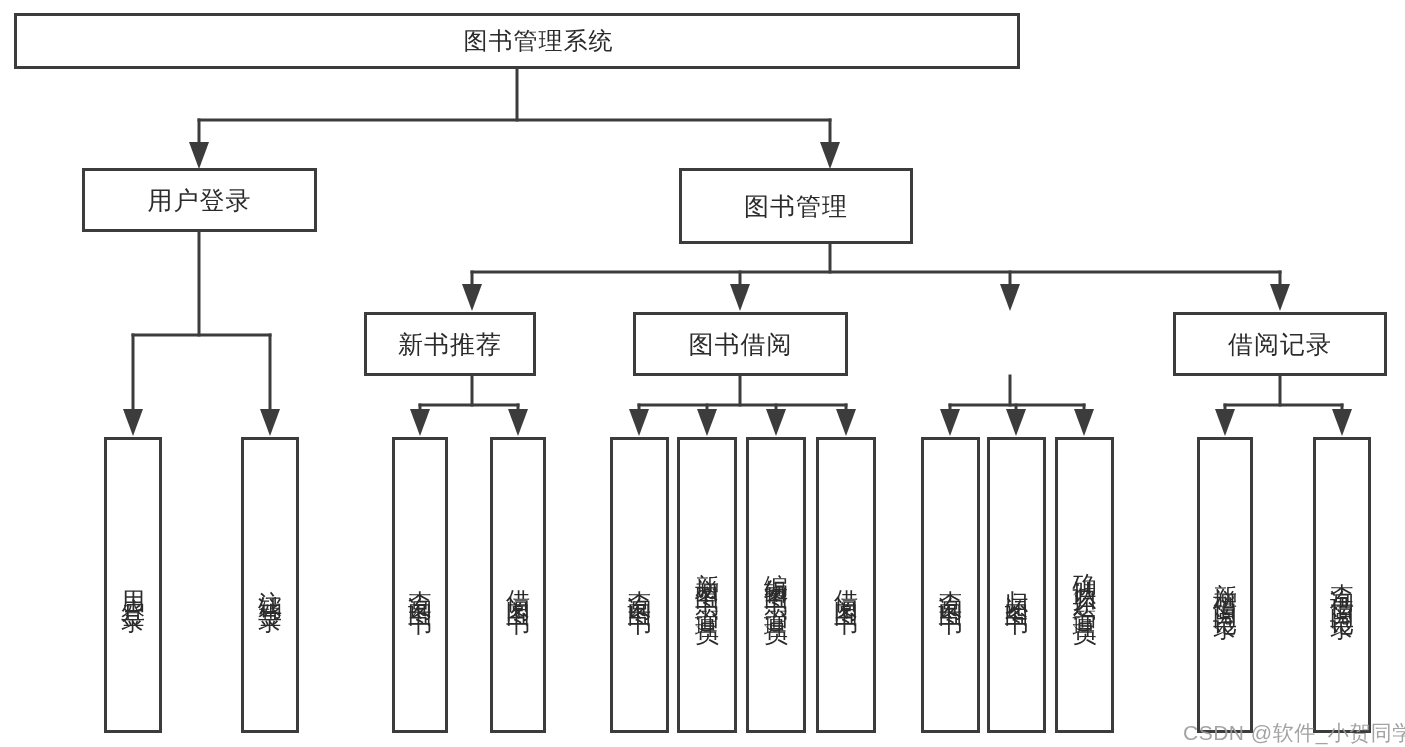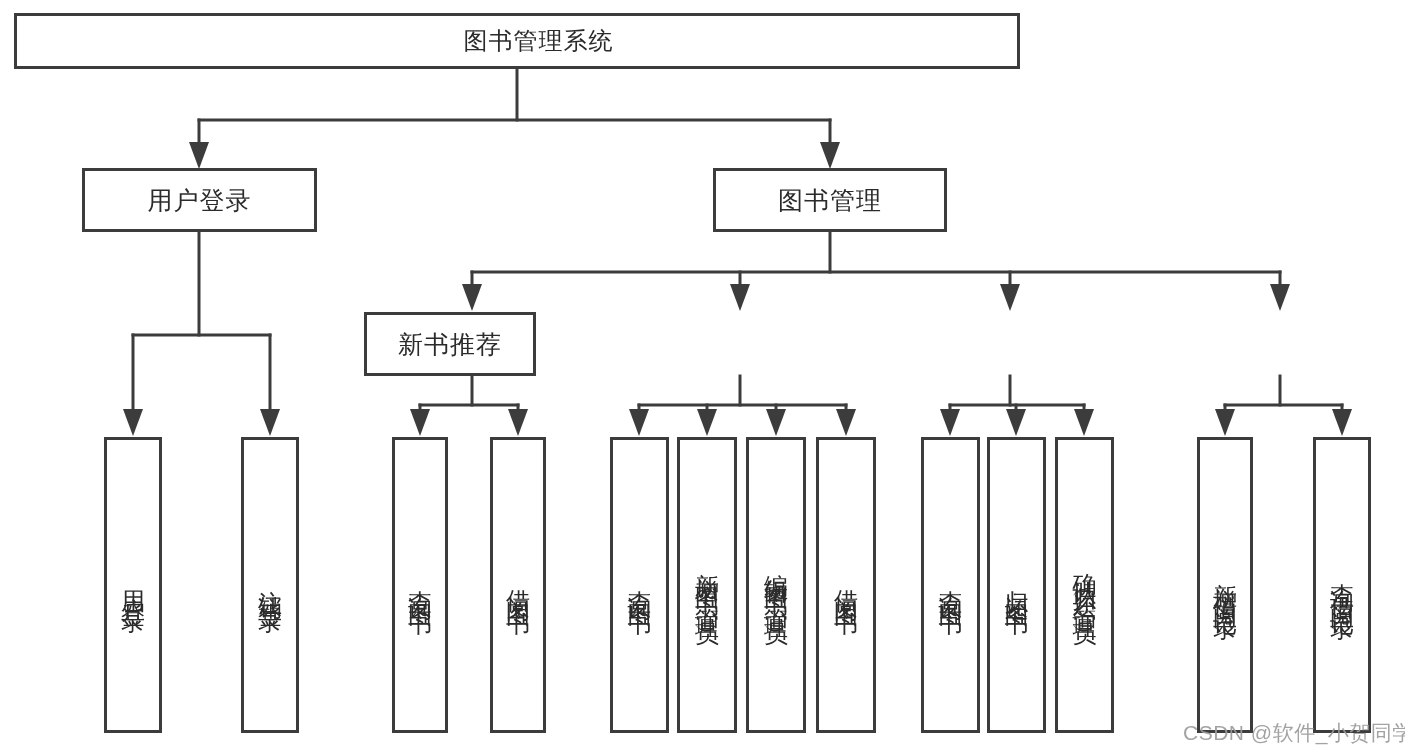--- a/index.html
+++ b/index.html
@@ -82,23 +82,25 @@
       <polygon points="940,409 960,409 950,436" fill="#3c3c3c"></polygon>
       <polygon points="1006,409 1026,409 1016,436" fill="#3c3c3c"></polygon>
       <polygon points="1074,409 1094,409 1084,436" fill="#3c3c3c"></polygon>
       <polygon points="1215,409 1235,409 1225,436" fill="#3c3c3c"></polygon>
       <polygon points="1332,409 1352,409 1342,436" fill="#3c3c3c"></polygon>
     </svg>
 
   <div class="node hnode root-node" style="left:14px;top:13px;width:1006px;height:56px">图书管理系统</div>
 
   <div class="node hnode" style="left:82px;top:168px;width:235px;height:64px">用户登录</div>
-  <div class="node hnode" style="left:713px;top:168px;width:234px;height:64px">图书管理</div>
+  <div class="node hnode" style="left:679px;top:168px;width:234px;height:76px">图书管理</div>
 
   <div class="node hnode" style="left:364px;top:312px;width:172px;height:64px">新书推荐</div>
+  <div class="node hnode" style="left:633px;top:312px;width:215px;height:64px">图书借阅</div>
+  <div class="node hnode" style="left:1173px;top:312px;width:214px;height:64px">借阅记录</div>
 
   <div class="node leaf" style="left:104px;top:437px;width:58px;height:296px">
     <span class="vtext">用户登录</span>
   </div>
   <div class="node leaf" style="left:241px;top:437px;width:58px;height:296px">
     <span class="vtext">注销登录</span>
   </div>
 
   <div class="node leaf" style="left:392px;top:437px;width:56px;height:296px">
     <span class="vtext">查询图书</span>

